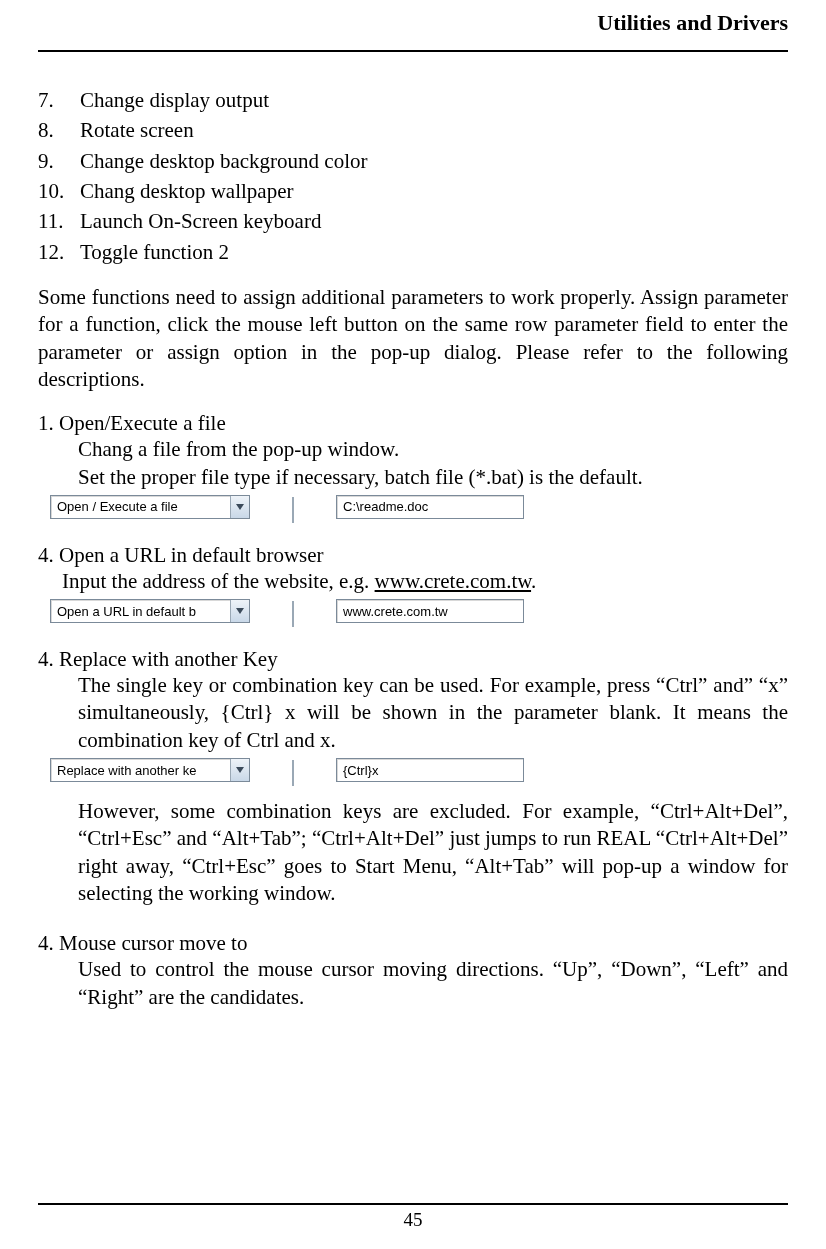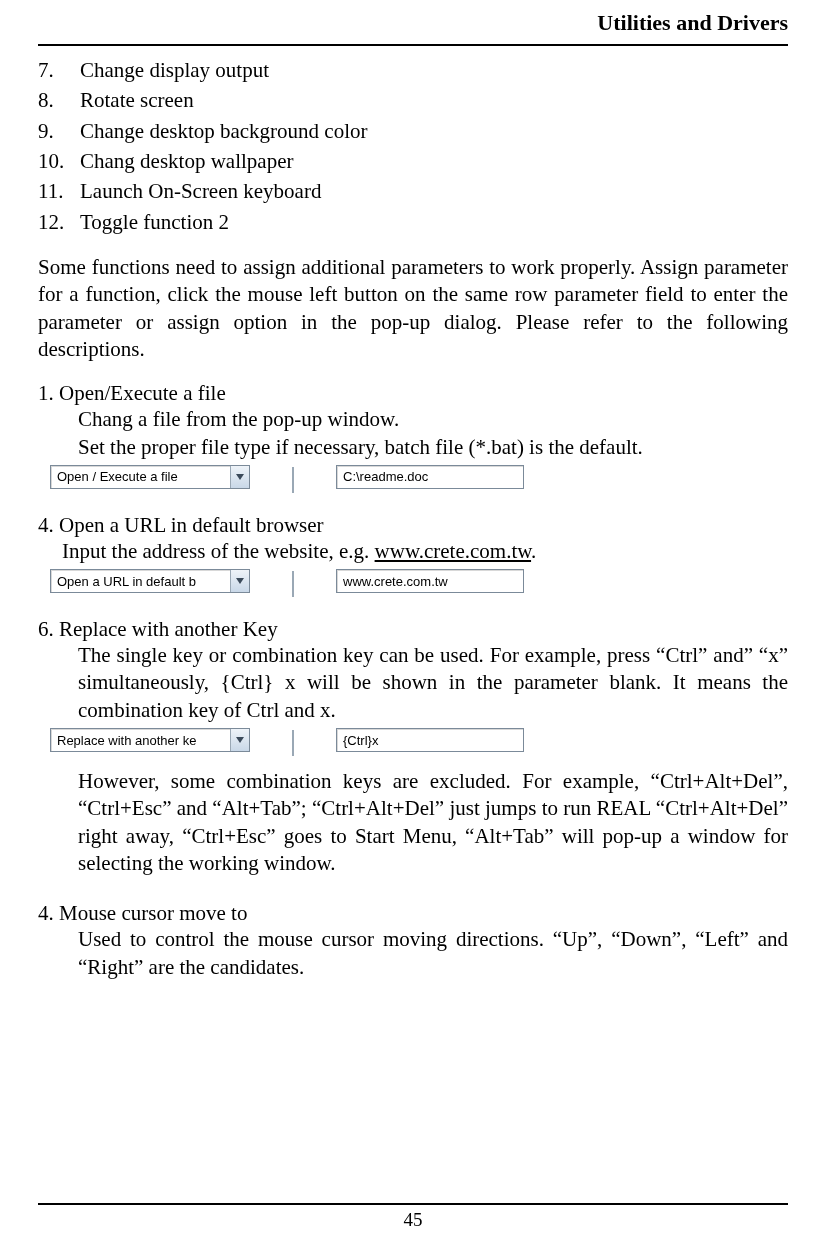--- a/index.html
+++ b/index.html
@@ -14,22 +14,22 @@
     height: 1249px;
     box-sizing: border-box;
     padding: 10px 38px 10px 38px;
     position: relative;
   }
   .header {
     text-align: right;
     font-weight: bold;
     font-size: 22px;
     border-bottom: 2px solid #000;
-    padding-bottom: 8px;
-    margin-bottom: 10px;
+    padding-bottom: 14px;
+    margin-bottom: 34px;
   }
   .list-block {
     font-size: 21px;
     line-height: 1.35;
   }
   .list-row {
     display: flex;
     margin-bottom: 2px;
   }
   .list-num {
@@ -209,21 +209,21 @@
       </span>
     </div>
     <div class="sep">
         <div class="sep-line"></div>
       </div>
     <div class="textfield">
       <span>www.crete.com.tw</span>
     </div>
   </div>
 
-  <div class="section-title">6. Replace with another Key</div>
+  <div class="section-title">4. Replace with another Key</div>
   <div class="indent">The single key or combination key can be used. For example, press “Ctrl” and” “x” simultaneously, {Ctrl} x will be shown in the parameter blank. It means the combination key of Ctrl and x.</div>
   <div class="ui-row">
     <div class="dropdown">
       <span class="dd-text">Replace with another ke</span>
       <span class="dd-btn">
         <svg viewBox="0 0 8 6">
             <path d="M0 0 L8 0 L4 6 Z" fill="#3b4a5a"></path>
           </svg>
       </span>
     </div>

